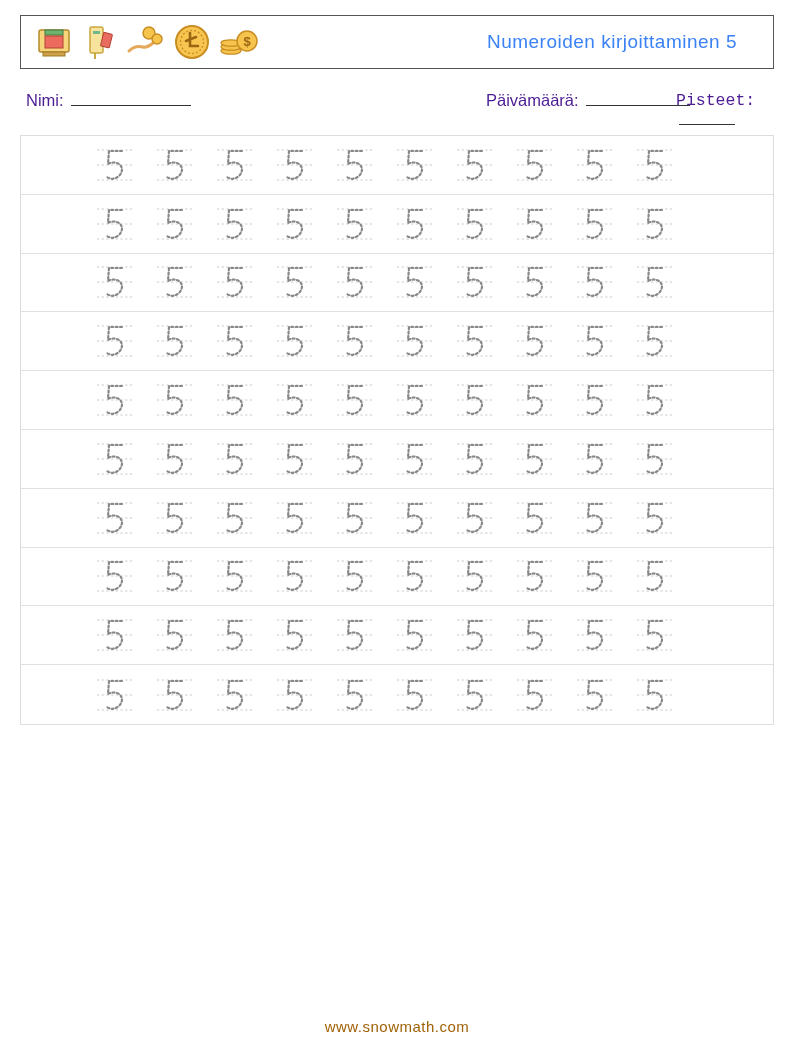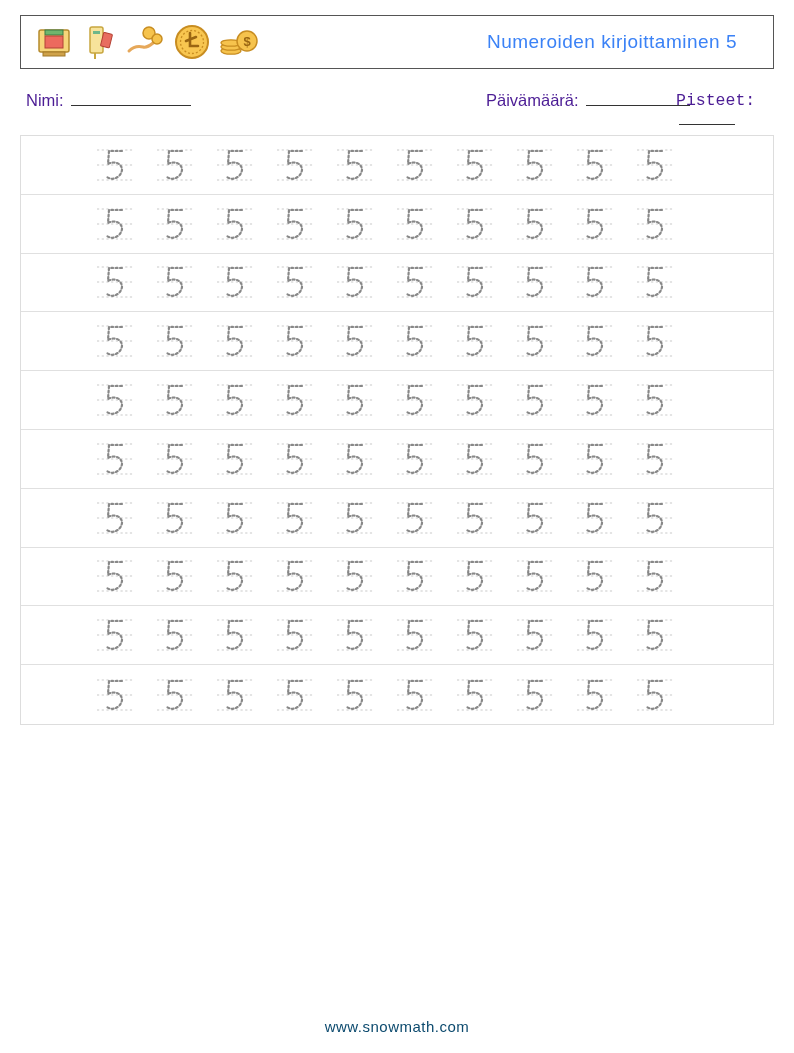--- a/index.html
+++ b/index.html
@@ -99,21 +99,21 @@
       stroke-linecap: round;
       stroke-linejoin: round;
     }
     .footer {
       position: absolute;
       bottom: 18px;
       left: 0;
       right: 0;
       text-align: center;
       font-size: 15px;
-      color: #0c4a6e;
+      color: #a16207;
       letter-spacing: .5px;
     }
   </style>
 </head>
 <body>
 
 <div class="header-box">
   <div class="icons">
 
     <svg width="42" height="42" viewBox="0 0 42 42">

